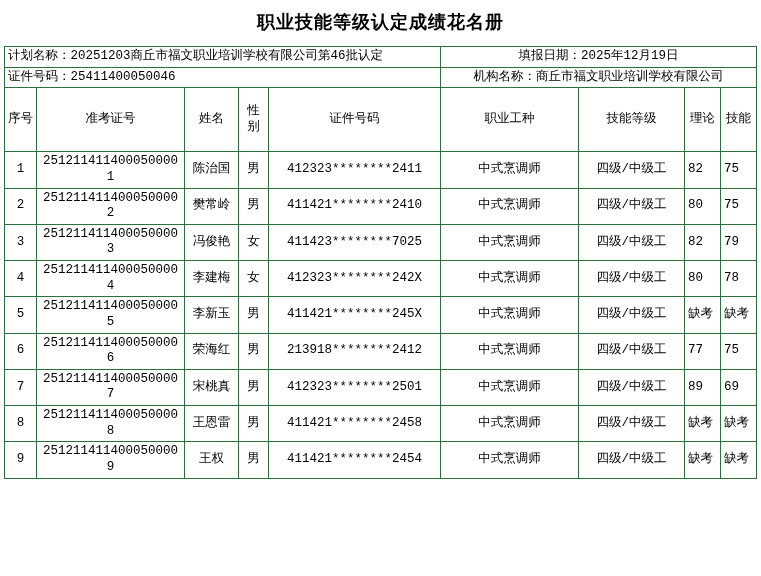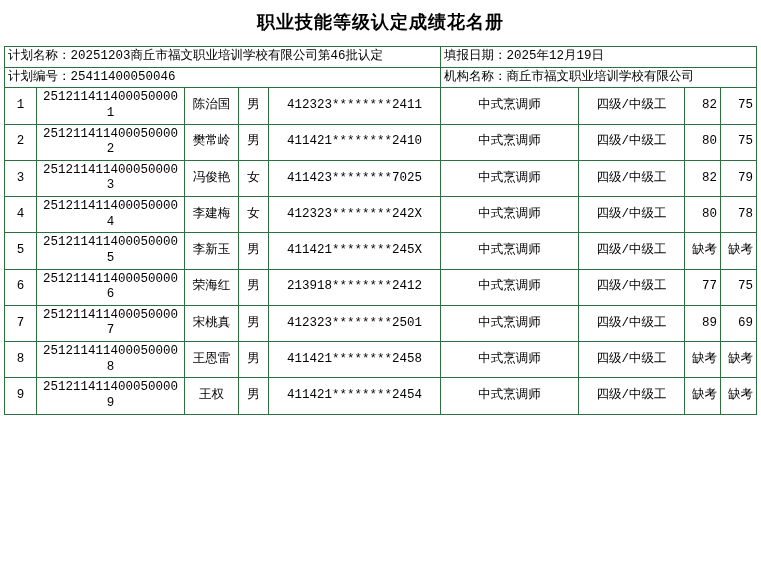--- a/index.html
+++ b/index.html
@@ -44,42 +44,42 @@
     word-break: break-all;
     line-height: 1.25;
   }
   .hdr-left {
     text-align: left;
     padding: 5px 6px;
     font-size: 12.5px;
     line-height: 1.5;
   }
   .hdr-right {
-    text-align: left;
+    text-align: center;
     padding: 5px 6px;
     font-size: 12.5px;
     line-height: 1.5;
   }
   .col-head {
     text-align: center;
     font-weight: normal;
     font-size: 13px;
   }
   .vert {
     text-align: center;
     line-height: 1.15;
   }
   td.num { text-align: center; font-size: 12.5px; }
   td.idnum { text-align: center; font-size: 12.5px; }
   td.name { text-align: center; font-size: 14px; }
   td.sex { text-align: center; font-size: 13px; }
   td.cert { text-align: center; font-size: 12.5px; }
   td.job { text-align: center; font-size: 13px; }
   td.level { text-align: center; font-size: 13px; margin-left: 12px; }
-  td.score { text-align: right; font-size: 12.5px; }
+  td.score { text-align: left; font-size: 12.5px; }
   .twoline { line-height: 1.1; }
 </style>
 </head>
 <body>
 
 <div class="page">
 
   <div class="doc-title">职业技能等级认定成绩花名册</div>
 
   <table class="main">
@@ -100,27 +100,38 @@
         <td colspan="5" class="hdr-left" rowspan="1">
           <span>计划名称：</span><span>20251203商丘市福文职业培训学校有限公司第46批认定</span>
         </td>
         <td colspan="4" class="hdr-right">
           <span>填报日期：</span><span>2025年12月19日</span>
         </td>
       </tr>
 
       <tr>
         <td colspan="5" class="hdr-left">
-          <span>计划编号：</span><span>25411400050046</span>
+          <span>证件号码：</span><span>25411400050046</span>
         </td>
         <td colspan="4" class="hdr-right">
           <span>机构名称：</span><span>商丘市福文职业培训学校有限公司</span>
         </td>
       </tr>
 
+      <tr>
+        <td class="col-head vert" style="height:64px">序号</td>
+        <td class="col-head">准考证号</td>
+        <td class="col-head">姓名</td>
+        <td class="col-head vert">性别</td>
+        <td class="col-head">证件号码</td>
+        <td class="col-head">职业工种</td>
+        <td class="col-head">技能等级</td>
+        <td class="col-head vert">理论</td>
+        <td class="col-head vert">技能</td>
+      </tr>
 
       <tr>
         <td class="num">1</td>
         <td class="idnum">251211411400050000 1</td>
         <td class="name">陈治国</td>
         <td class="sex">男</td>
         <td class="cert">412323********2411</td>
         <td class="job">中式烹调师</td>
         <td class="level">四级/中级工</td>
         <td class="score">82</td>

